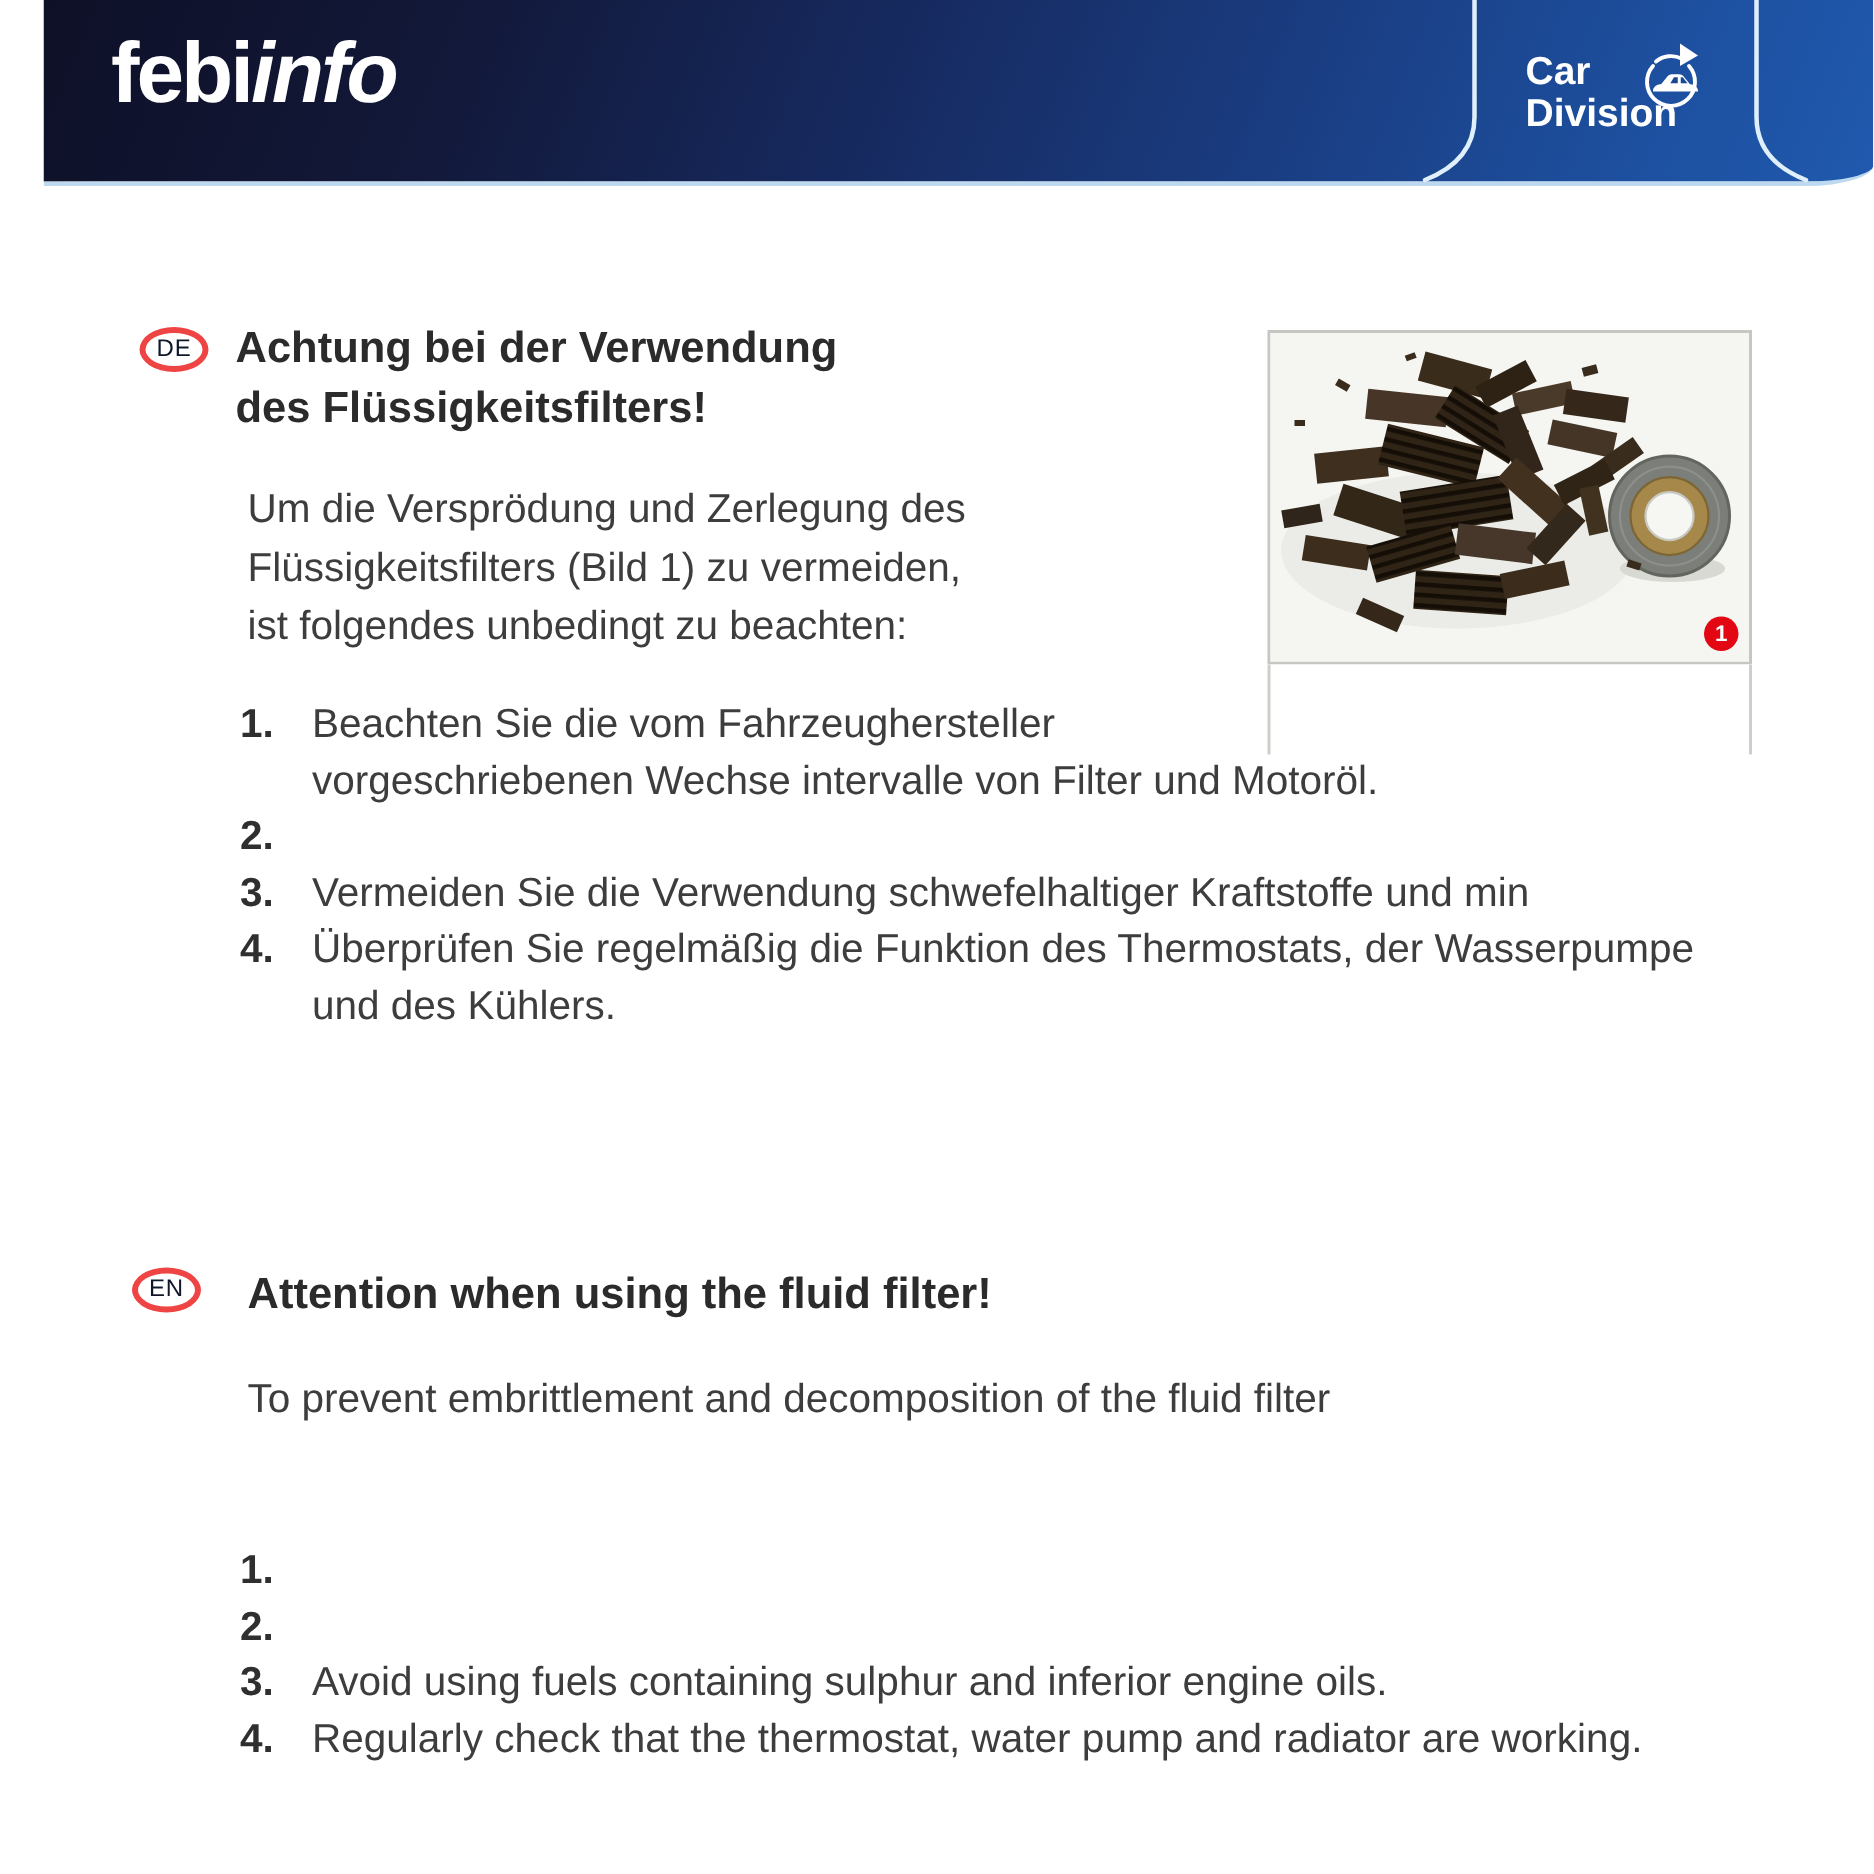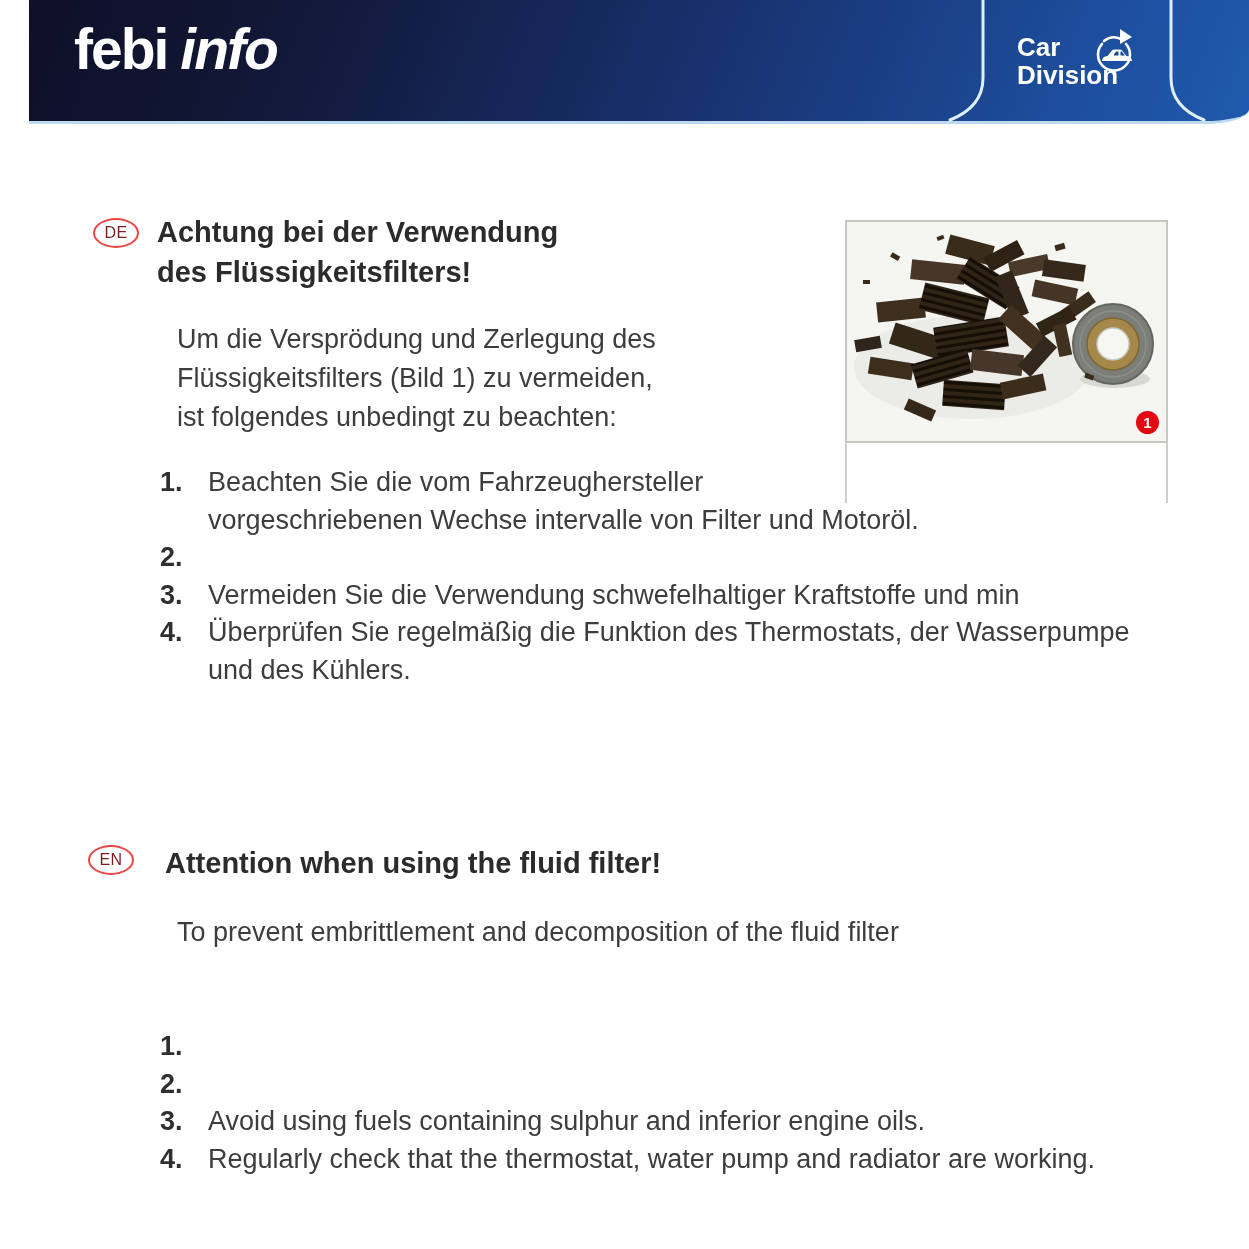--- a/index.html
+++ b/index.html
@@ -5,35 +5,35 @@
   html,body{margin:0;padding:0;background:#fff;}
   .page{position:relative;width:1249px;height:1249px;background:#ffffff;overflow:hidden;
         font-family:"Liberation Sans","DejaVu Sans",sans-serif;color:#3d3d3d;}
 
   
   .band{position:absolute;left:29px;top:0;width:1220px;height:121px;
         background:linear-gradient(112deg,#0e1027 0%,#121838 22%,#16295e 45%,#1a3d82 68%,#1d4f9e 86%,#2059ae 100%);
         border-bottom:3px solid #bcd9ef;border-bottom-right-radius:45px 14px;}
   .logo{position:absolute;left:45px;top:18px;font-size:57px;font-weight:700;color:#ffffff;
         letter-spacing:-2px;line-height:1.1;}
-  .logo .it{font-style:italic;padding-left:13px;}
+  .logo .it{font-style:italic;}
   .tab-outline{position:absolute;left:0;top:0;pointer-events:none;}
   .cd-label{position:absolute;left:1017px;top:33px;color:#fff;font-size:26px;font-weight:700;
             line-height:28px;letter-spacing:0;}
   .cd-icon{position:absolute;left:1092px;top:20px;}
 
   
-  .lang-badge{position:absolute;width:46px;height:30px;border:2px solid #ef4444;border-radius:50%;
-              display:flex;align-items:center;justify-content:center;font-size:16px;color:#7f1d1d;
+  .lang-badge{position:absolute;width:46px;height:30px;border:4px solid #ef4444;border-radius:50%;
+              display:flex;align-items:center;justify-content:center;font-size:16px;color:#0f172a;
               letter-spacing:.5px;box-sizing:border-box;}
 
   
   .heading{position:absolute;font-size:29px;font-weight:700;color:#2b2b2b;}
   .heading .hline{line-height:40px;white-space:nowrap;}
-  .intro{position:absolute;font-size:27px;margin-left:12px;}
+  .intro{position:absolute;font-size:27px;}
   .intro .iline{line-height:39px;white-space:nowrap;}
   .list{position:absolute;font-size:27px;}
   .item{display:flex;}
   .num{width:48px;flex:none;font-weight:700;color:#2f2f2f;line-height:37.5px;}
   .txt .line{line-height:37.5px;white-space:nowrap;}
 
   
   .fig-frame{position:absolute;left:845px;top:220px;width:323px;height:223px;
              border:2px solid #c6c6c3;box-sizing:border-box;background:#fff;}
   .photo{position:absolute;left:0;top:0;width:319px;height:219px;background:#f5f5f2;overflow:hidden;}

